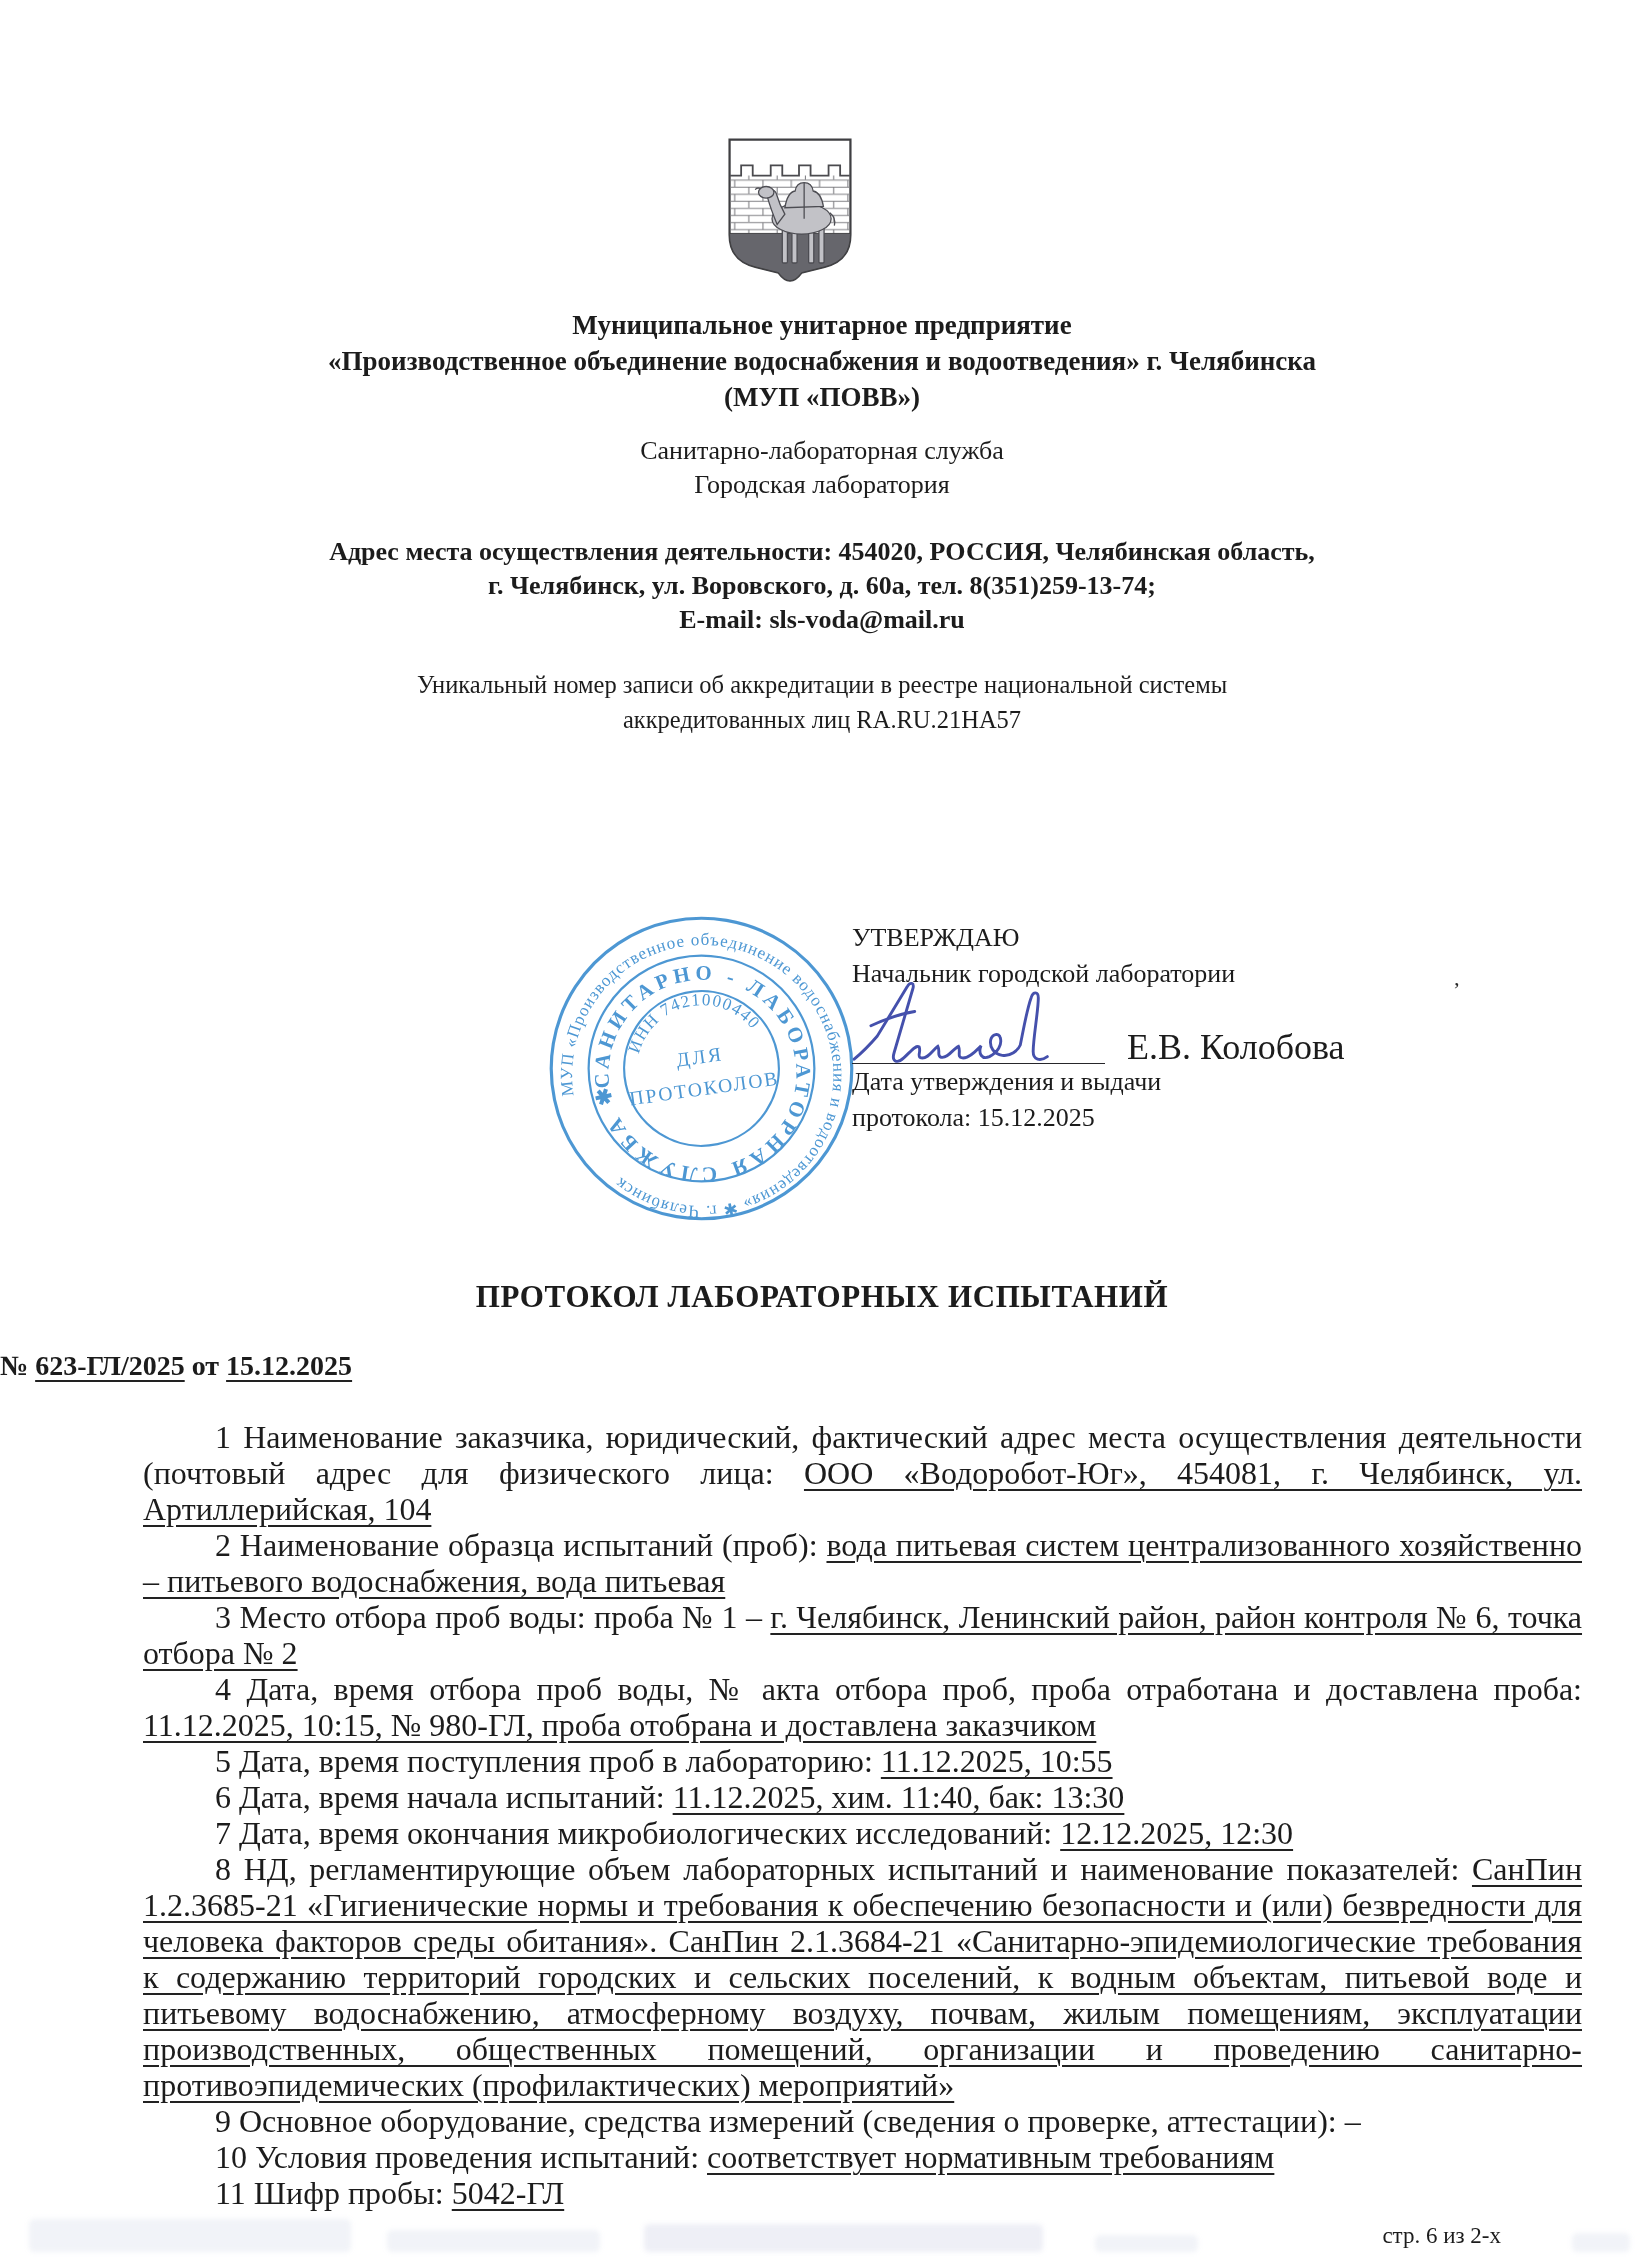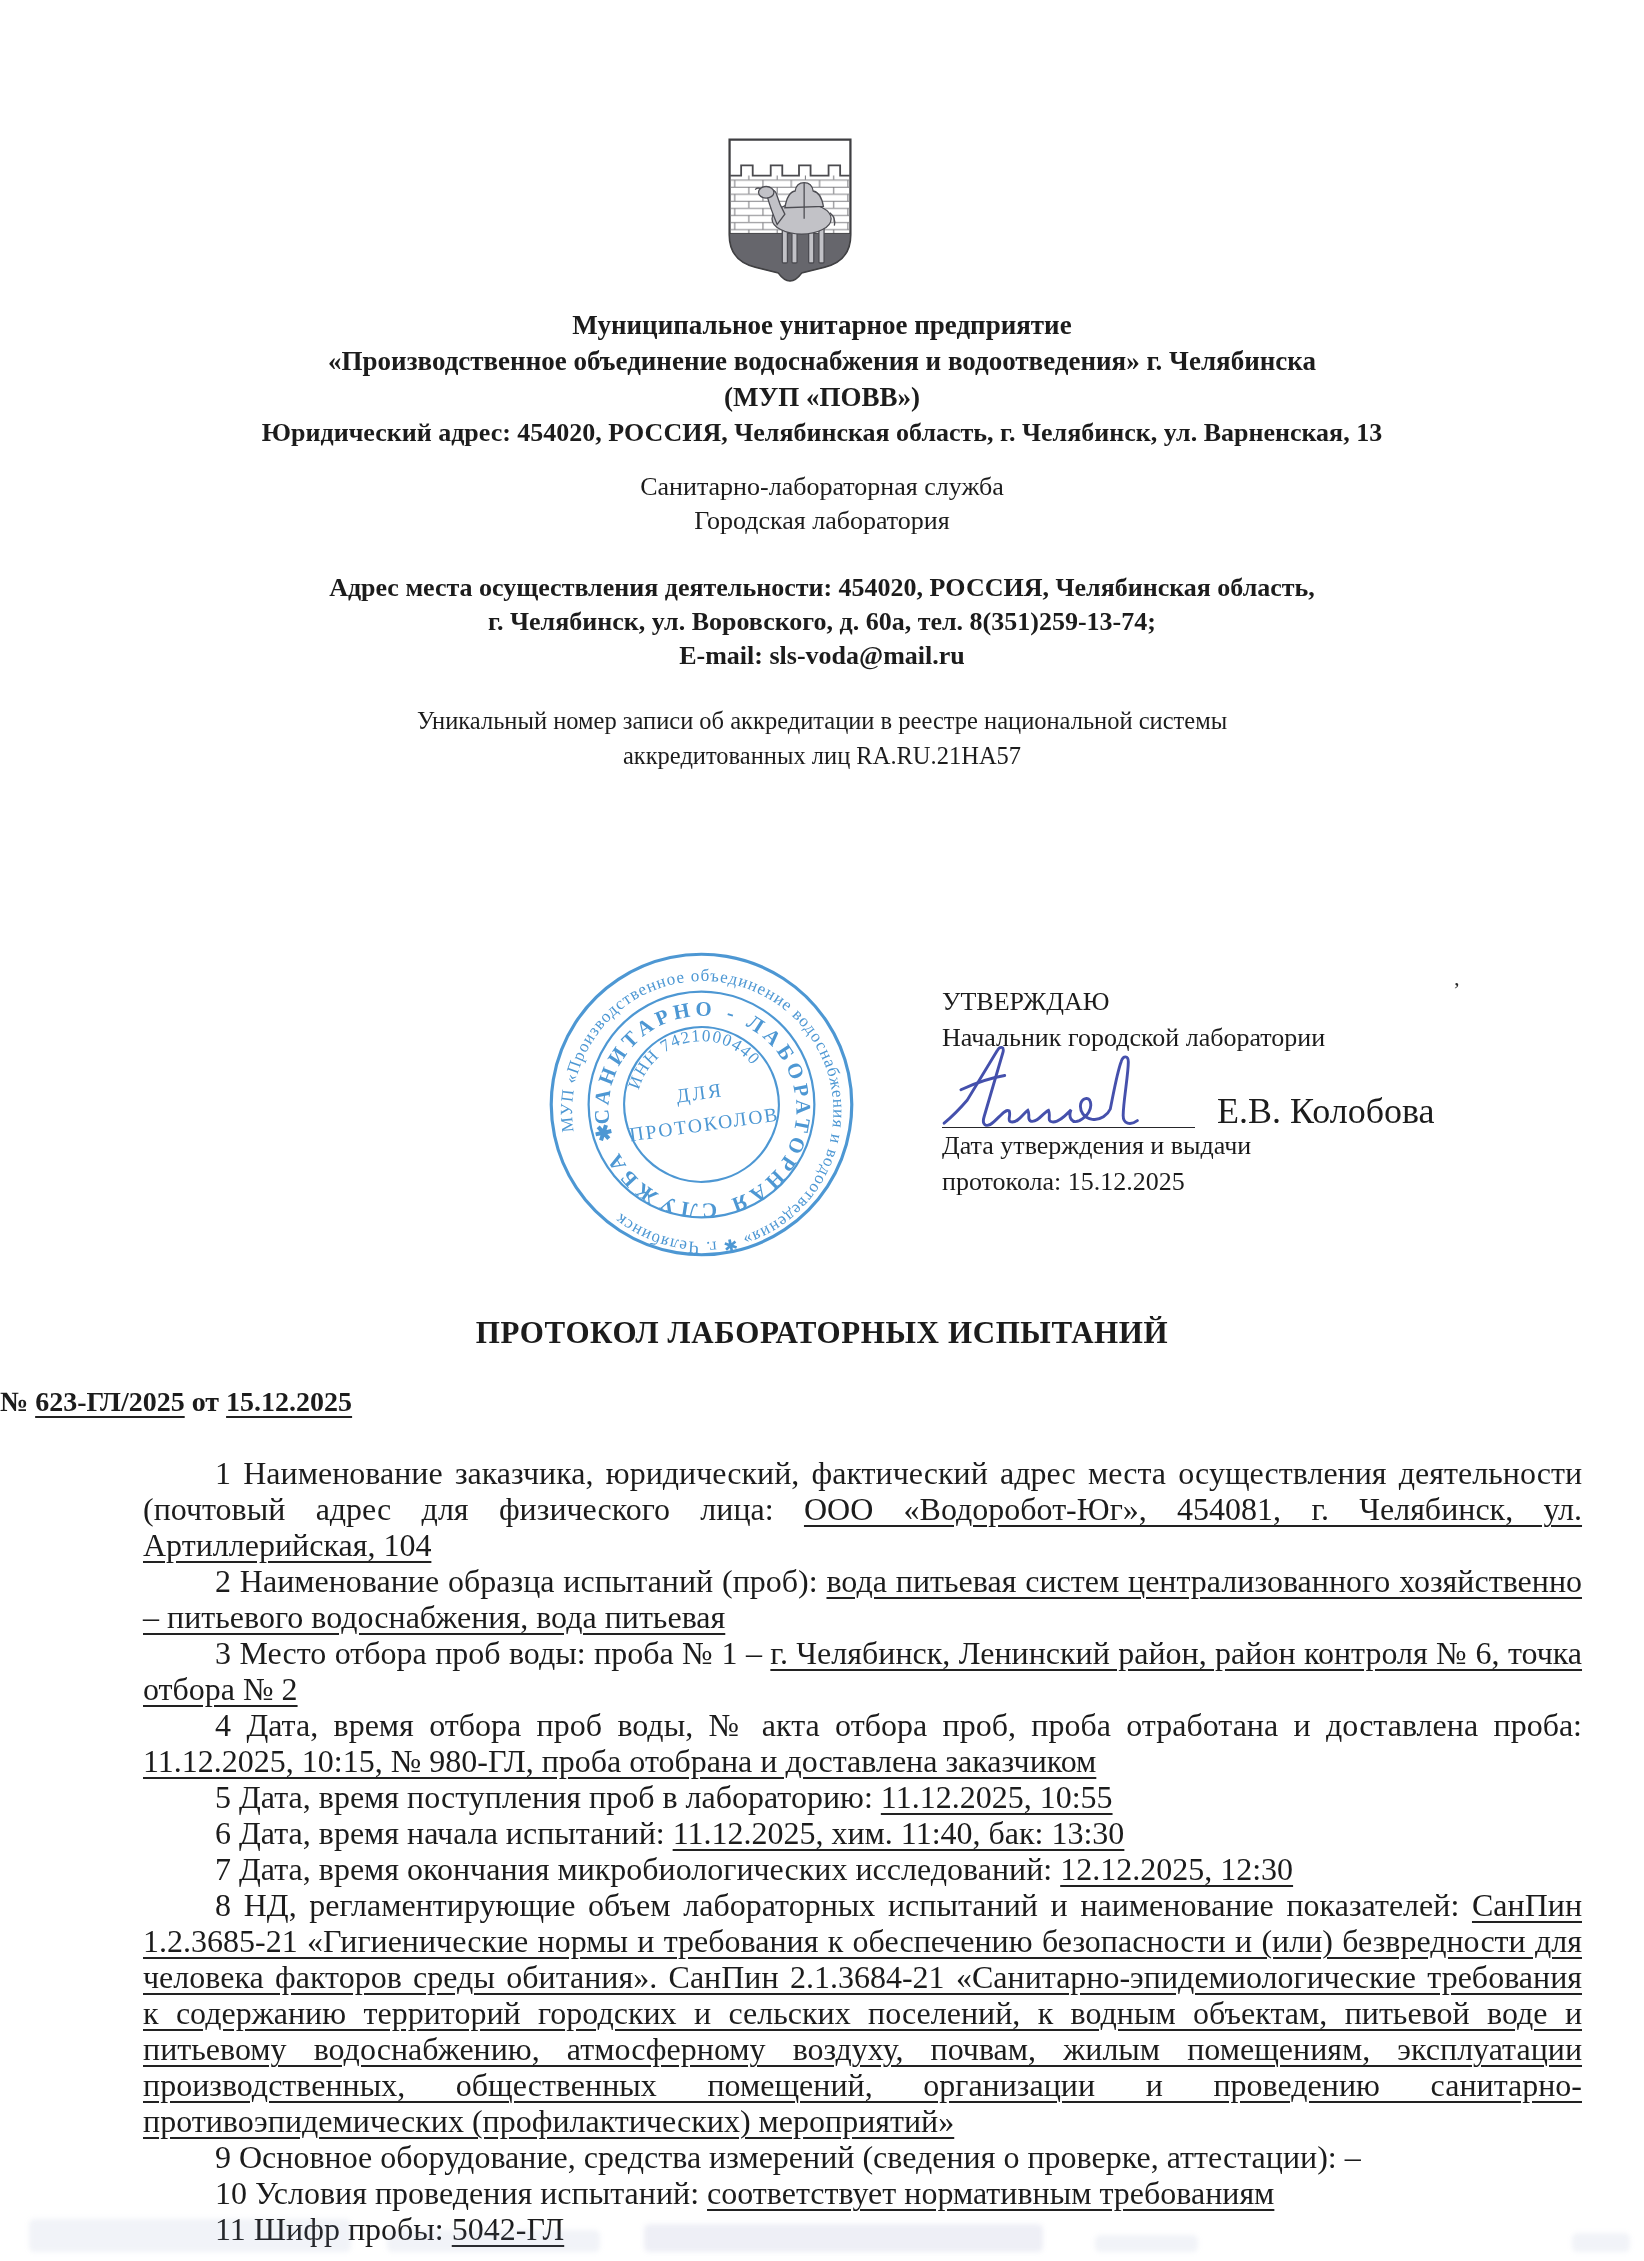--- a/index.html
+++ b/index.html
@@ -15,21 +15,21 @@
   .emblem{display:block;margin:137px auto 0;width:126px;height:153px;transform:translateX(-32px);}
   
   .org-block{margin-top:17px;text-align:center;font-weight:bold;font-size:27px;line-height:36px;}
   .org-block .addr{font-size:26px;}
   .service-block{margin-top:19.3px;text-align:center;font-weight:normal;font-size:26px;line-height:34px;}
   .activity-block{margin-top:33px;text-align:center;font-weight:bold;font-size:26px;line-height:34px;}
   .accreditation-block{margin-top:30px;text-align:center;font-size:24.5px;line-height:35px;}
   
   .approval-section{position:relative;height:387px;margin-top:153px;}
   .stamp{position:absolute;left:543px;top:19.3px;width:317px;height:317px;opacity:.92;}
-  .approval-text{position:absolute;left:942px;top:30px;width:612px;font-size:26px;line-height:36px;margin-top:28px;}
+  .approval-text{position:absolute;left:852px;top:30px;width:612px;font-size:26px;line-height:36px;}
   .sign-row{position:relative;height:72px;display:flex;align-items:flex-end;}
   .sign-line{display:inline-block;width:253px;border-bottom:1.9px solid #26262a;height:100%;position:relative;}
   .signature-svg{position:absolute;left:-11.6px;bottom:-7.7px;width:264px;height:97px;pointer-events:none;}
   .signer-name{font-size:36px;margin-left:22px;line-height:33px;}
   .speck{position:absolute;left:1453px;top:977px;font-size:22px;color:#2a2a2a;}
   
   .doc-title{margin-top:0;text-align:center;font-weight:bold;font-size:31px;line-height:39px;letter-spacing:0.6px;}
   .doc-number{margin-top:32px;text-align:left;font-weight:bold;font-size:28px;line-height:36px;}
   
   .items{margin:35px 62px 0 143px;font-size:32px;line-height:36px;text-align:justify;font-family:Liberation Serif, serif;}
@@ -83,21 +83,20 @@
       <path d="M90,110 Q94,86 106,84 Q108,71 120,71 Q132,71 134,84 Q146,86 150,108 Z"></path>
       <path d="M120,71 V127" fill="none"></path>
       <path d="M160,118 q10,8 7,20" fill="none"></path>
     </g>
   </svg>
 
   <div class="org-block">
     <div>Муниципальное унитарное предприятие</div>
     <div>«Производственное объединение водоснабжения и водоотведения» г. Челябинска</div>
     <div>(МУП «ПОВВ»)</div>
-    <div class="addr">Юридический адрес: 454020, РОССИЯ, Челябинская область, г. Челябинск, ул. Варненская, 13</div>
   </div>
 
   <div class="service-block">
     <div>Санитарно-лабораторная служба</div>
     <div>Городская лаборатория</div>
   </div>
 
   <div class="activity-block">
     <div>Адрес места осуществления деятельности: 454020, РОССИЯ, Челябинская область,</div>
     <div>г. Челябинск, ул. Воровского, д. 60а, тел. 8(351)259-13-74;</div>

